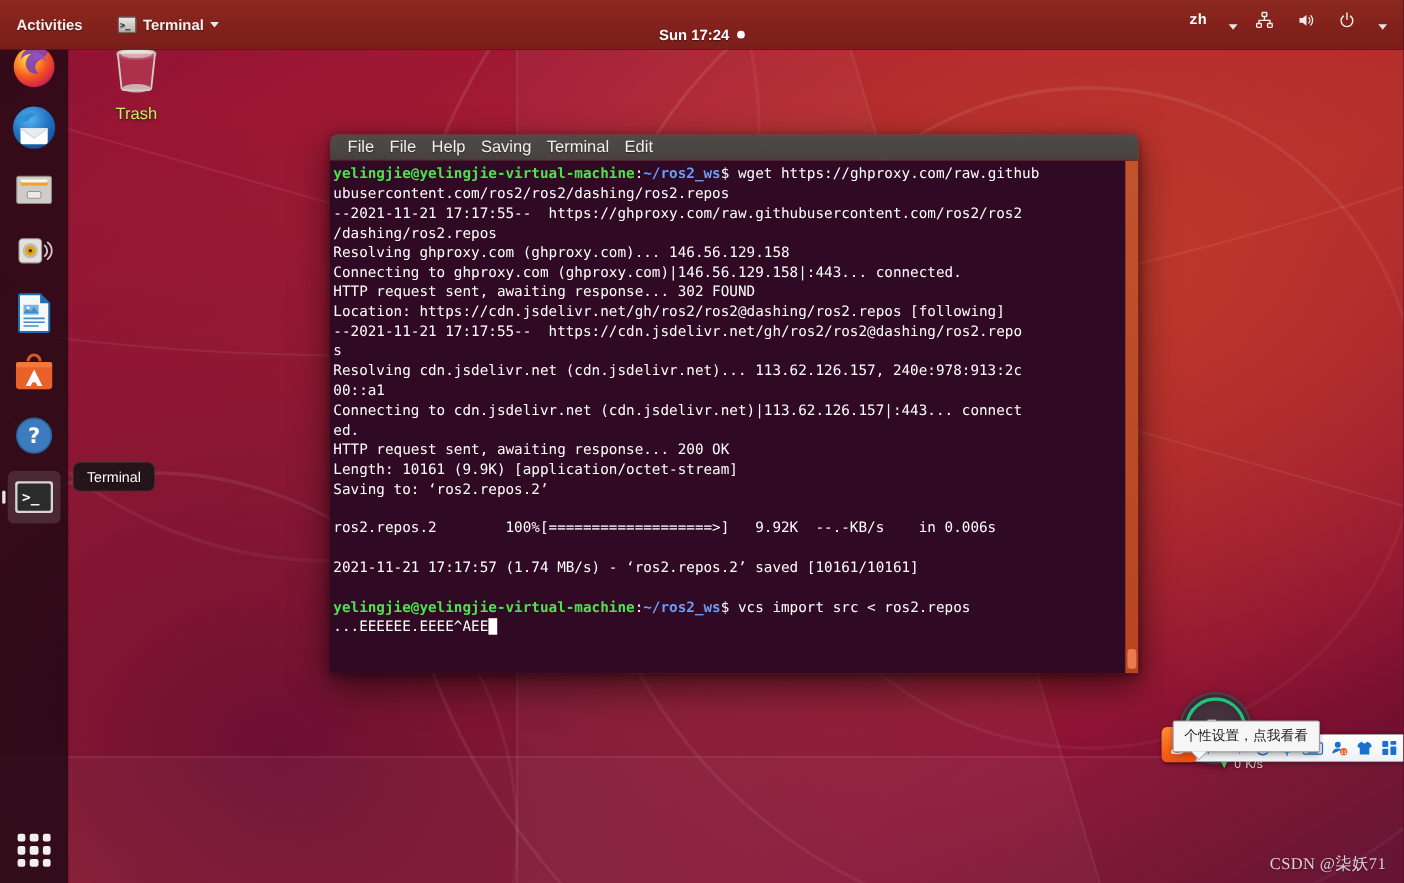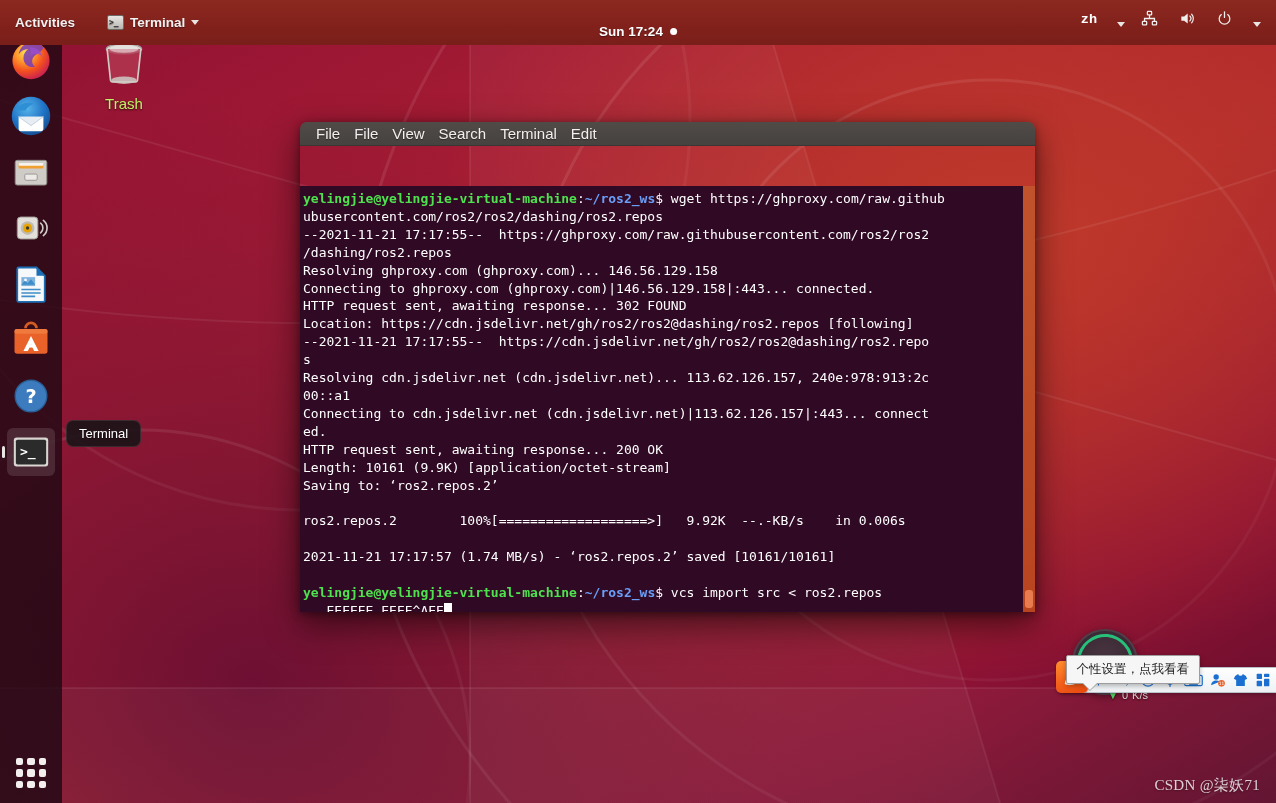--- a/index.html
+++ b/index.html
@@ -151,21 +151,20 @@
   }
   .menu-item {
     font-size:15px; color:#f2efee; padding:2px 6px; border-radius:3px;
     text-shadow:0 1px 1px rgba(0,0,0,.45);
   }
   #term-body {
     flex:1 1 auto; position:relative;
     background:#300a24;
     padding:4px 4px 0 2px;
     overflow:hidden;
-    margin-top:40px;
   }
   #term-text {
     font-family:"DejaVu Sans Mono","Liberation Mono",monospace;
     font-size:13px; line-height:17.9px;
     color:#ffffff;
     white-space:pre-wrap; word-break:break-all;
     padding-left:1px;
   }
   #term-text .prompt-user { color:#4ee24e; font-weight:bold; }
   #term-text .prompt-path { color:#6a9ef8; font-weight:bold; }
@@ -458,22 +457,22 @@
   </svg>
   <div class="label">Trash</div>
 </div>
 
 <div id="terminal-window">
 
 
   <div id="menubar">
     <div class="menu-item">File</div>
     <div class="menu-item">File</div>
-    <div class="menu-item">View</div>
-    <div class="menu-item">Search</div>
+    <div class="menu-item">Help</div>
+    <div class="menu-item">Saving</div>
     <div class="menu-item">Terminal</div>
     <div class="menu-item">Edit</div>
   </div>
 
   <div id="term-body">
     <div id="term-text"><div><span class="prompt-user">yelingjie@yelingjie-virtual-machine</span><span class="plain">:</span><span class="prompt-path">~/ros2_ws</span><span class="plain">$ wget https://ghproxy.com/raw.github</span></div><div><span class="plain">ubusercontent.com/ros2/ros2/dashing/ros2.repos</span></div><div><span class="plain">--2021-11-21 17:17:55--  https://ghproxy.com/raw.githubusercontent.com/ros2/ros2</span></div><div><span class="plain">/dashing/ros2.repos</span></div><div><span class="plain">Resolving ghproxy.com (ghproxy.com)... 146.56.129.158</span></div><div><span class="plain">Connecting to ghproxy.com (ghproxy.com)|146.56.129.158|:443... connected.</span></div><div><span class="plain">HTTP request sent, awaiting response... 302 FOUND</span></div><div><span class="plain">Location: https://cdn.jsdelivr.net/gh/ros2/ros2@dashing/ros2.repos [following]</span></div><div><span class="plain">--2021-11-21 17:17:55--  https://cdn.jsdelivr.net/gh/ros2/ros2@dashing/ros2.repo</span></div><div><span class="plain">s</span></div><div><span class="plain">Resolving cdn.jsdelivr.net (cdn.jsdelivr.net)... 113.62.126.157, 240e:978:913:2c</span></div><div><span class="plain">00::a1</span></div><div><span class="plain">Connecting to cdn.jsdelivr.net (cdn.jsdelivr.net)|113.62.126.157|:443... connect</span></div><div><span class="plain">ed.</span></div><div><span class="plain">HTTP request sent, awaiting response... 200 OK</span></div><div><span class="plain">Length: 10161 (9.9K) [application/octet-stream]</span></div><div><span class="plain">Saving to: ‘ros2.repos.2’</span></div><div>&nbsp;</div><div><span class="plain">ros2.repos.2        100%[===================&gt;]   9.92K  --.-KB/s    in 0.006s</span></div><div>&nbsp;</div><div><span class="plain">2021-11-21 17:17:57 (1.74 MB/s) - ‘ros2.repos.2’ saved [10161/10161]</span></div><div>&nbsp;</div><div><span class="prompt-user">yelingjie@yelingjie-virtual-machine</span><span class="plain">:</span><span class="prompt-path">~/ros2_ws</span><span class="plain">$ vcs import src &lt; ros2.repos</span></div><div><span class="plain">...EEEEEE.EEEE^AEE</span><span class="cursor-block"></span></div></div>
     <div id="term-scrollbar">
       <div id="term-scroll-thumb"></div>
     </div>
   </div>

